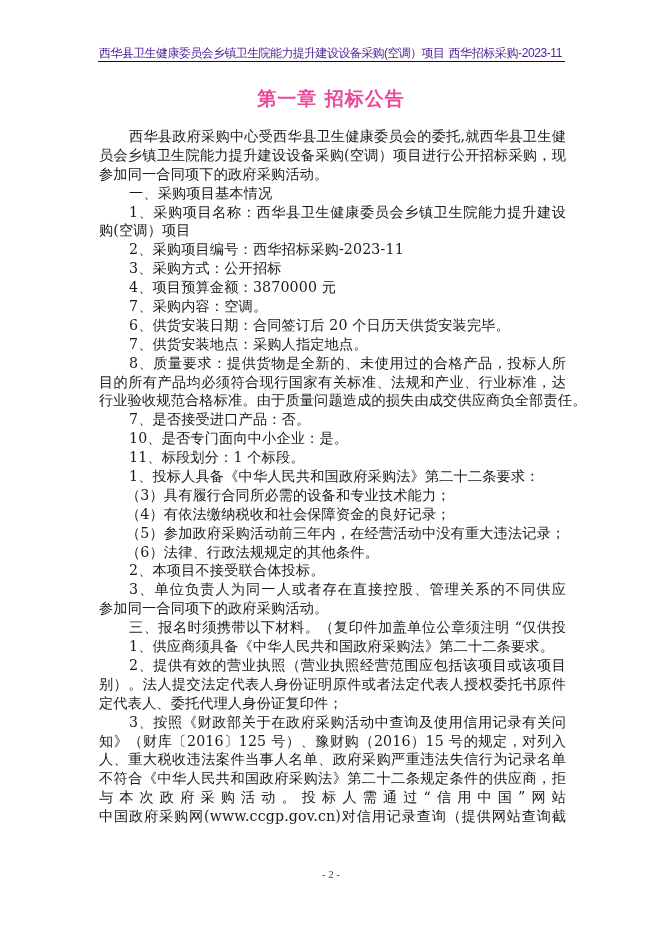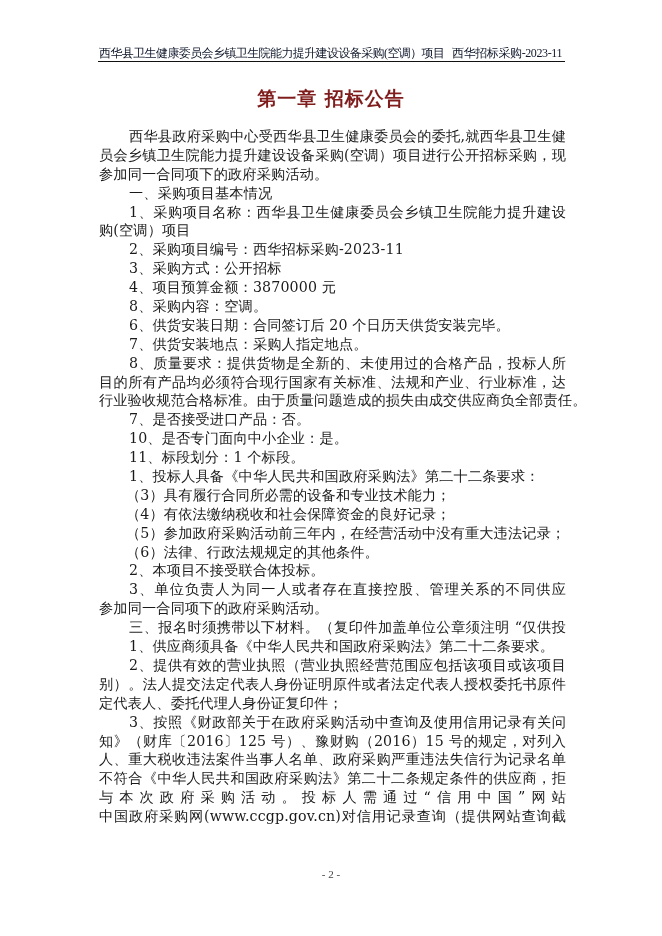--- a/index.html
+++ b/index.html
@@ -1,25 +1,25 @@
 <!DOCTYPE html>
 <html><head>
   <meta charset="utf-8">
   <style>
     html, body { margin: 0; padding: 0; background: #ffffff; }
     body { width: 662px; height: 936px; position: relative; overflow: hidden;
            font-family: "DejaVu Serif", "Liberation Serif", serif; color: #1a1a1a; }
     .header { position: absolute; left: 98px; top: 44px; width: 467px; height: 17px;
-              border-bottom: 1.5px solid #111; font-size: 12px; color: #0f172a;
-              font-family: Liberation Serif, serif; }
+              border-bottom: 1.5px solid #111; font-size: 12px; color: #4c1d95;
+              font-family: Liberation Sans, sans-serif; }
     .header .left { position: absolute; left: 1px; top: 1px; white-space: nowrap; letter-spacing: -0.6px; }
     .header .right { position: absolute; right: 3px; top: 1px; white-space: nowrap; letter-spacing: -0.4px; }
     .title { position: absolute; left: 0; width: 662px; top: 86px; text-align: center;
              font-size: 19px; font-weight: bold; letter-spacing: 1px;
-             font-family: "DejaVu Sans", "Liberation Sans", sans-serif; color: #7f1d1d; }
+             font-family: "DejaVu Sans", "Liberation Sans", sans-serif; color: #ec4899; }
     .body { position: absolute; left: 99px; top: 127px; width: 467px; }
     .line { height: 18.9px; line-height: 18.9px; font-size: 14.2px; white-space: nowrap;
             overflow: visible; letter-spacing: 0.15px; }
     .line.just { text-align: justify; text-align-last: justify; white-space: normal; overflow: hidden; }
     .line.ind { padding-left: 30px; }
     .line.ind2 { padding-left: 27px; }
     .footer { position: absolute; left: 0; width: 662px; top: 868px; text-align: center;
               font-size: 11px; color: #444; font-family: "Liberation Serif", serif; }
   </style>
 </head>
@@ -35,21 +35,21 @@
 <div class="body">
   <div class="line ind just">西华县政府采购中心受西华县卫生健康委员会的委托,就西华县卫生健康委</div>
   <div class="line just">员会乡镇卫生院能力提升建设设备采购(空调）项目进行公开招标采购，现欢迎</div>
   <div class="line">参加同一合同项下的政府采购活动。</div>
   <div class="line ind">一、采购项目基本情况</div>
   <div class="line ind just">1、采购项目名称：西华县卫生健康委员会乡镇卫生院能力提升建设设备采</div>
   <div class="line">购(空调）项目</div>
   <div class="line ind">2、采购项目编号：西华招标采购-2023-11</div>
   <div class="line ind">3、采购方式：公开招标</div>
   <div class="line ind">4、项目预算金额：3870000 元</div>
-  <div class="line ind">8、采购内容：空调。</div>
+  <div class="line ind">7、采购内容：空调。</div>
   <div class="line ind">6、供货安装日期：合同签订后 20 个日历天供货安装完毕。</div>
   <div class="line ind">7、供货安装地点：采购人指定地点。</div>
   <div class="line ind just">8、质量要求：提供货物是全新的、未使用过的合格产品，投标人所投本项</div>
   <div class="line just">目的所有产品均必须符合现行国家有关标准、法规和产业、行业标准，达到相关</div>
   <div class="line">行业验收规范合格标准。由于质量问题造成的损失由成交供应商负全部责任。</div>
   <div class="line ind">7、是否接受进口产品：否。</div>
   <div class="line ind">10、是否专门面向中小企业：是。</div>
   <div class="line ind">11、标段划分：1 个标段。</div>
   <div class="line ind">1、投标人具备《中华人民共和国政府采购法》第二十二条要求：</div>
   <div class="line ind2">（3）具有履行合同所必需的设备和专业技术能力；</div>

